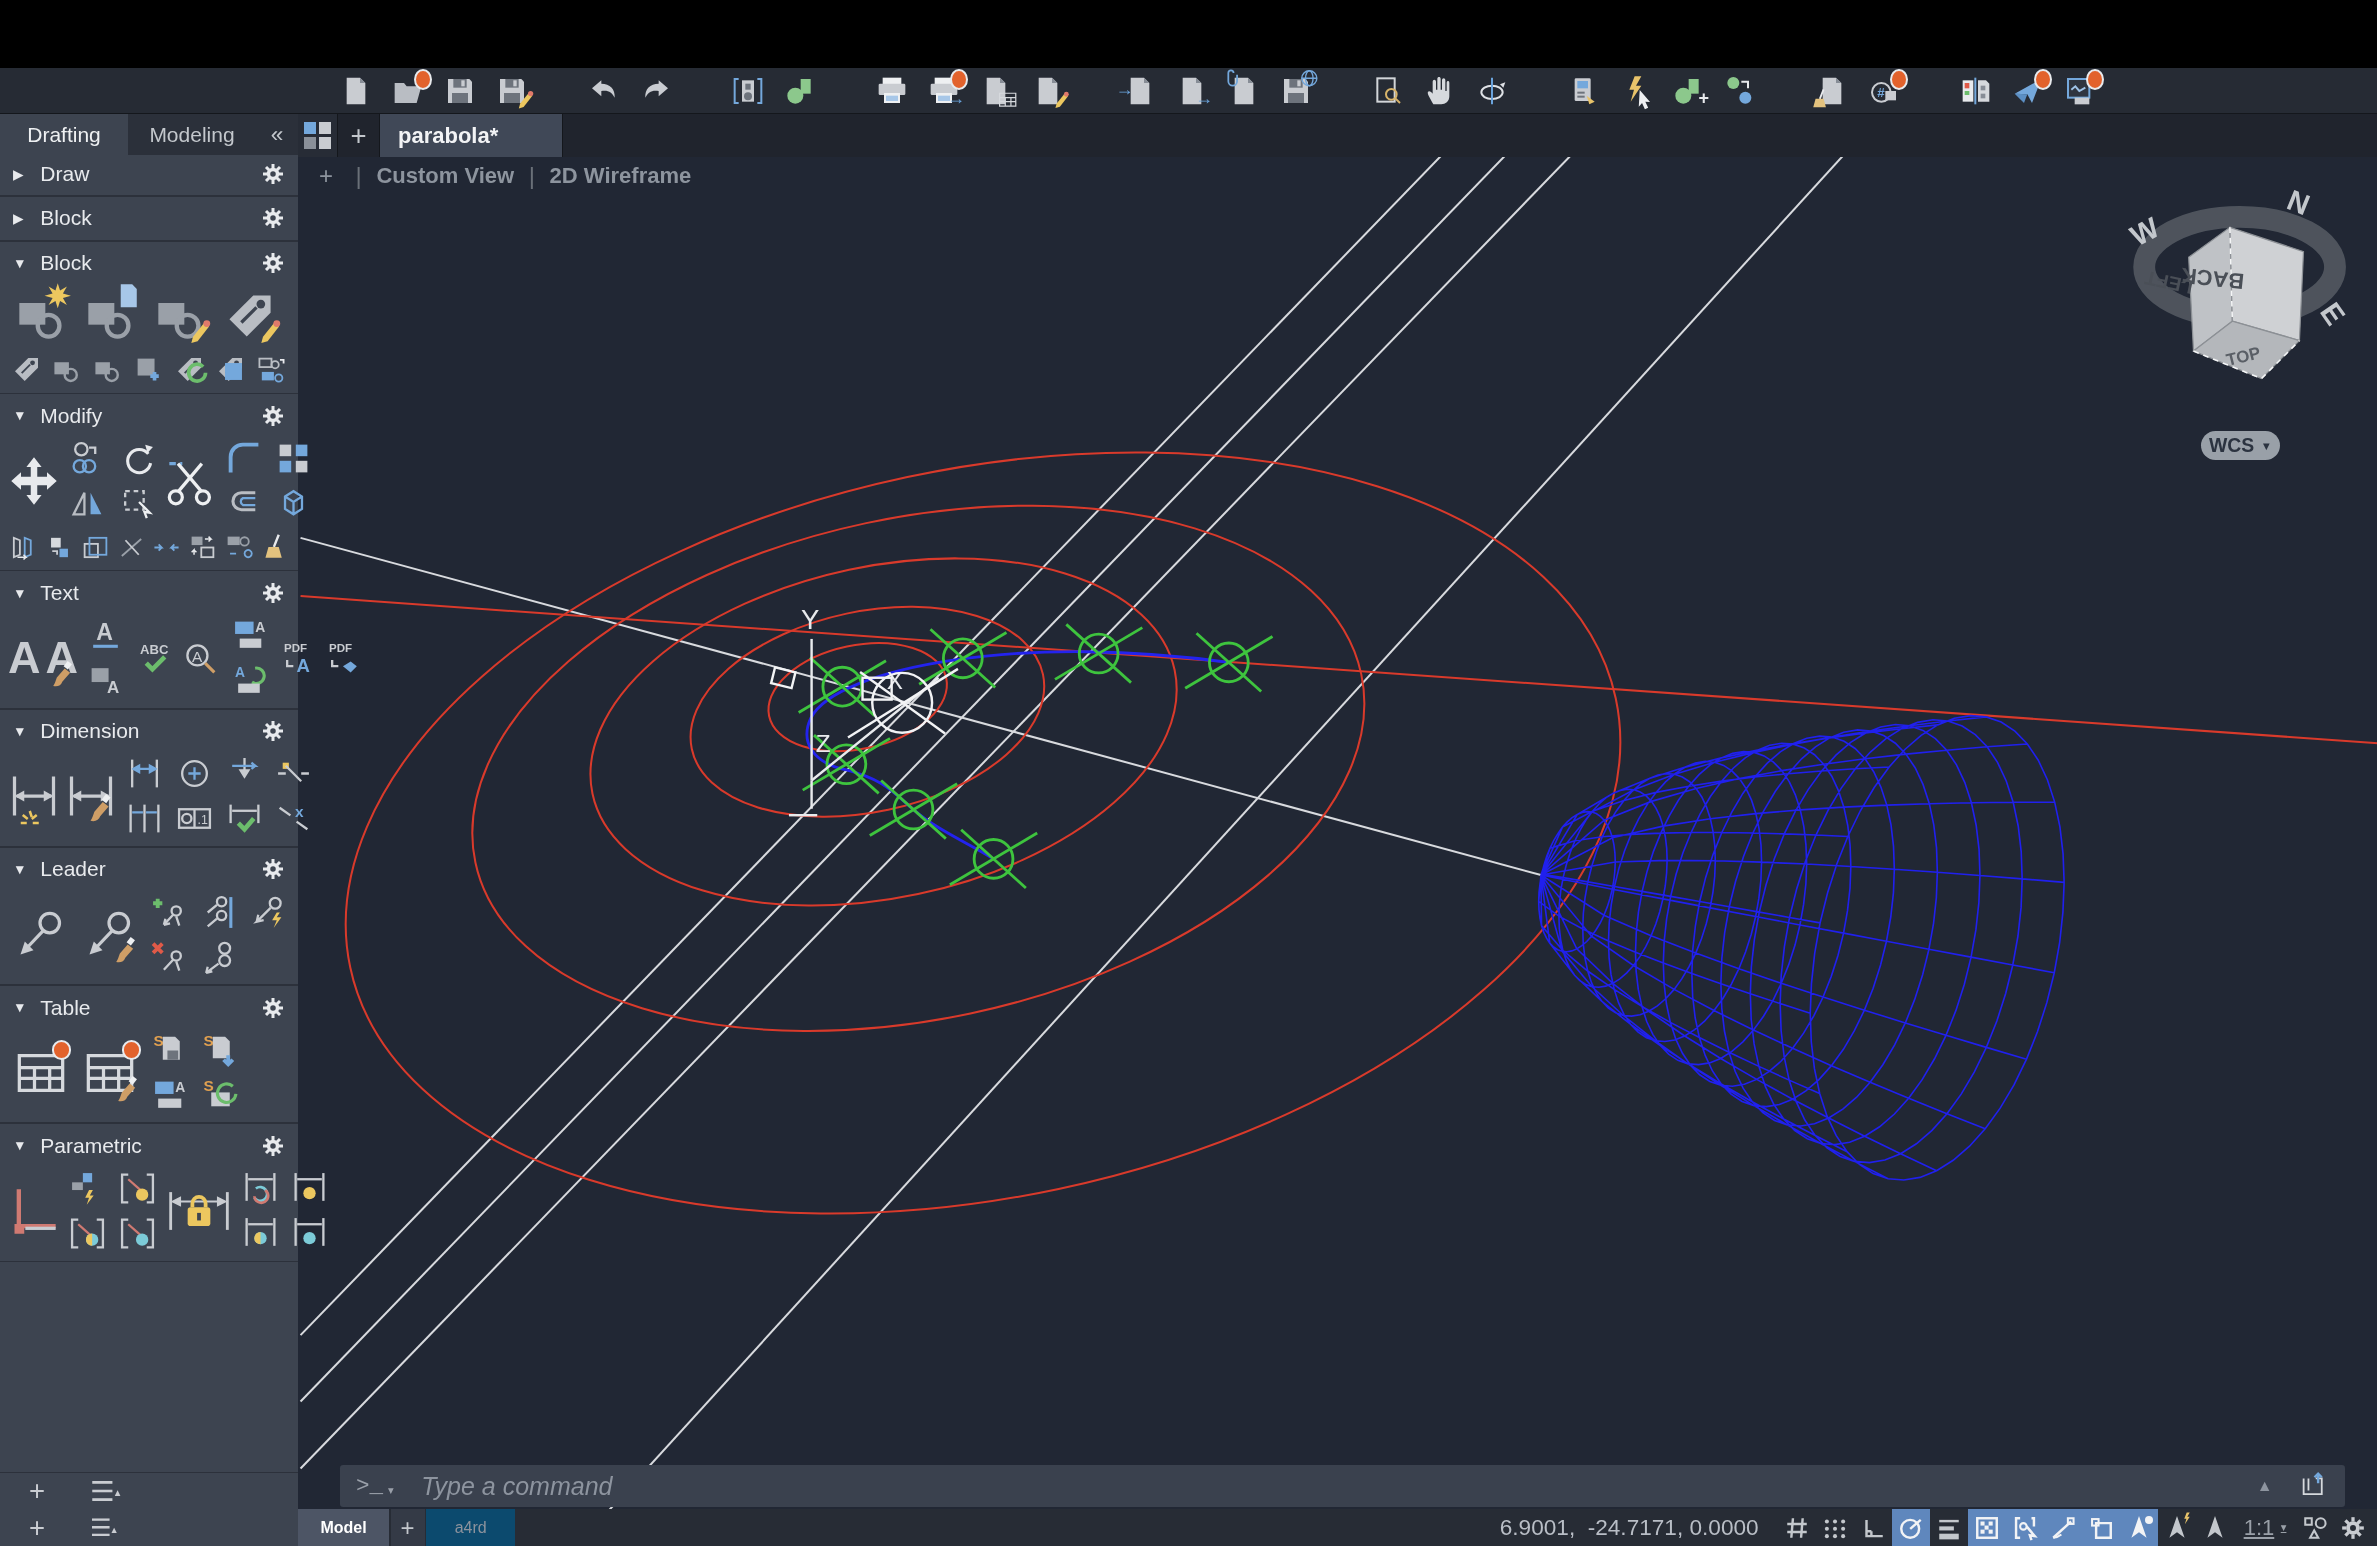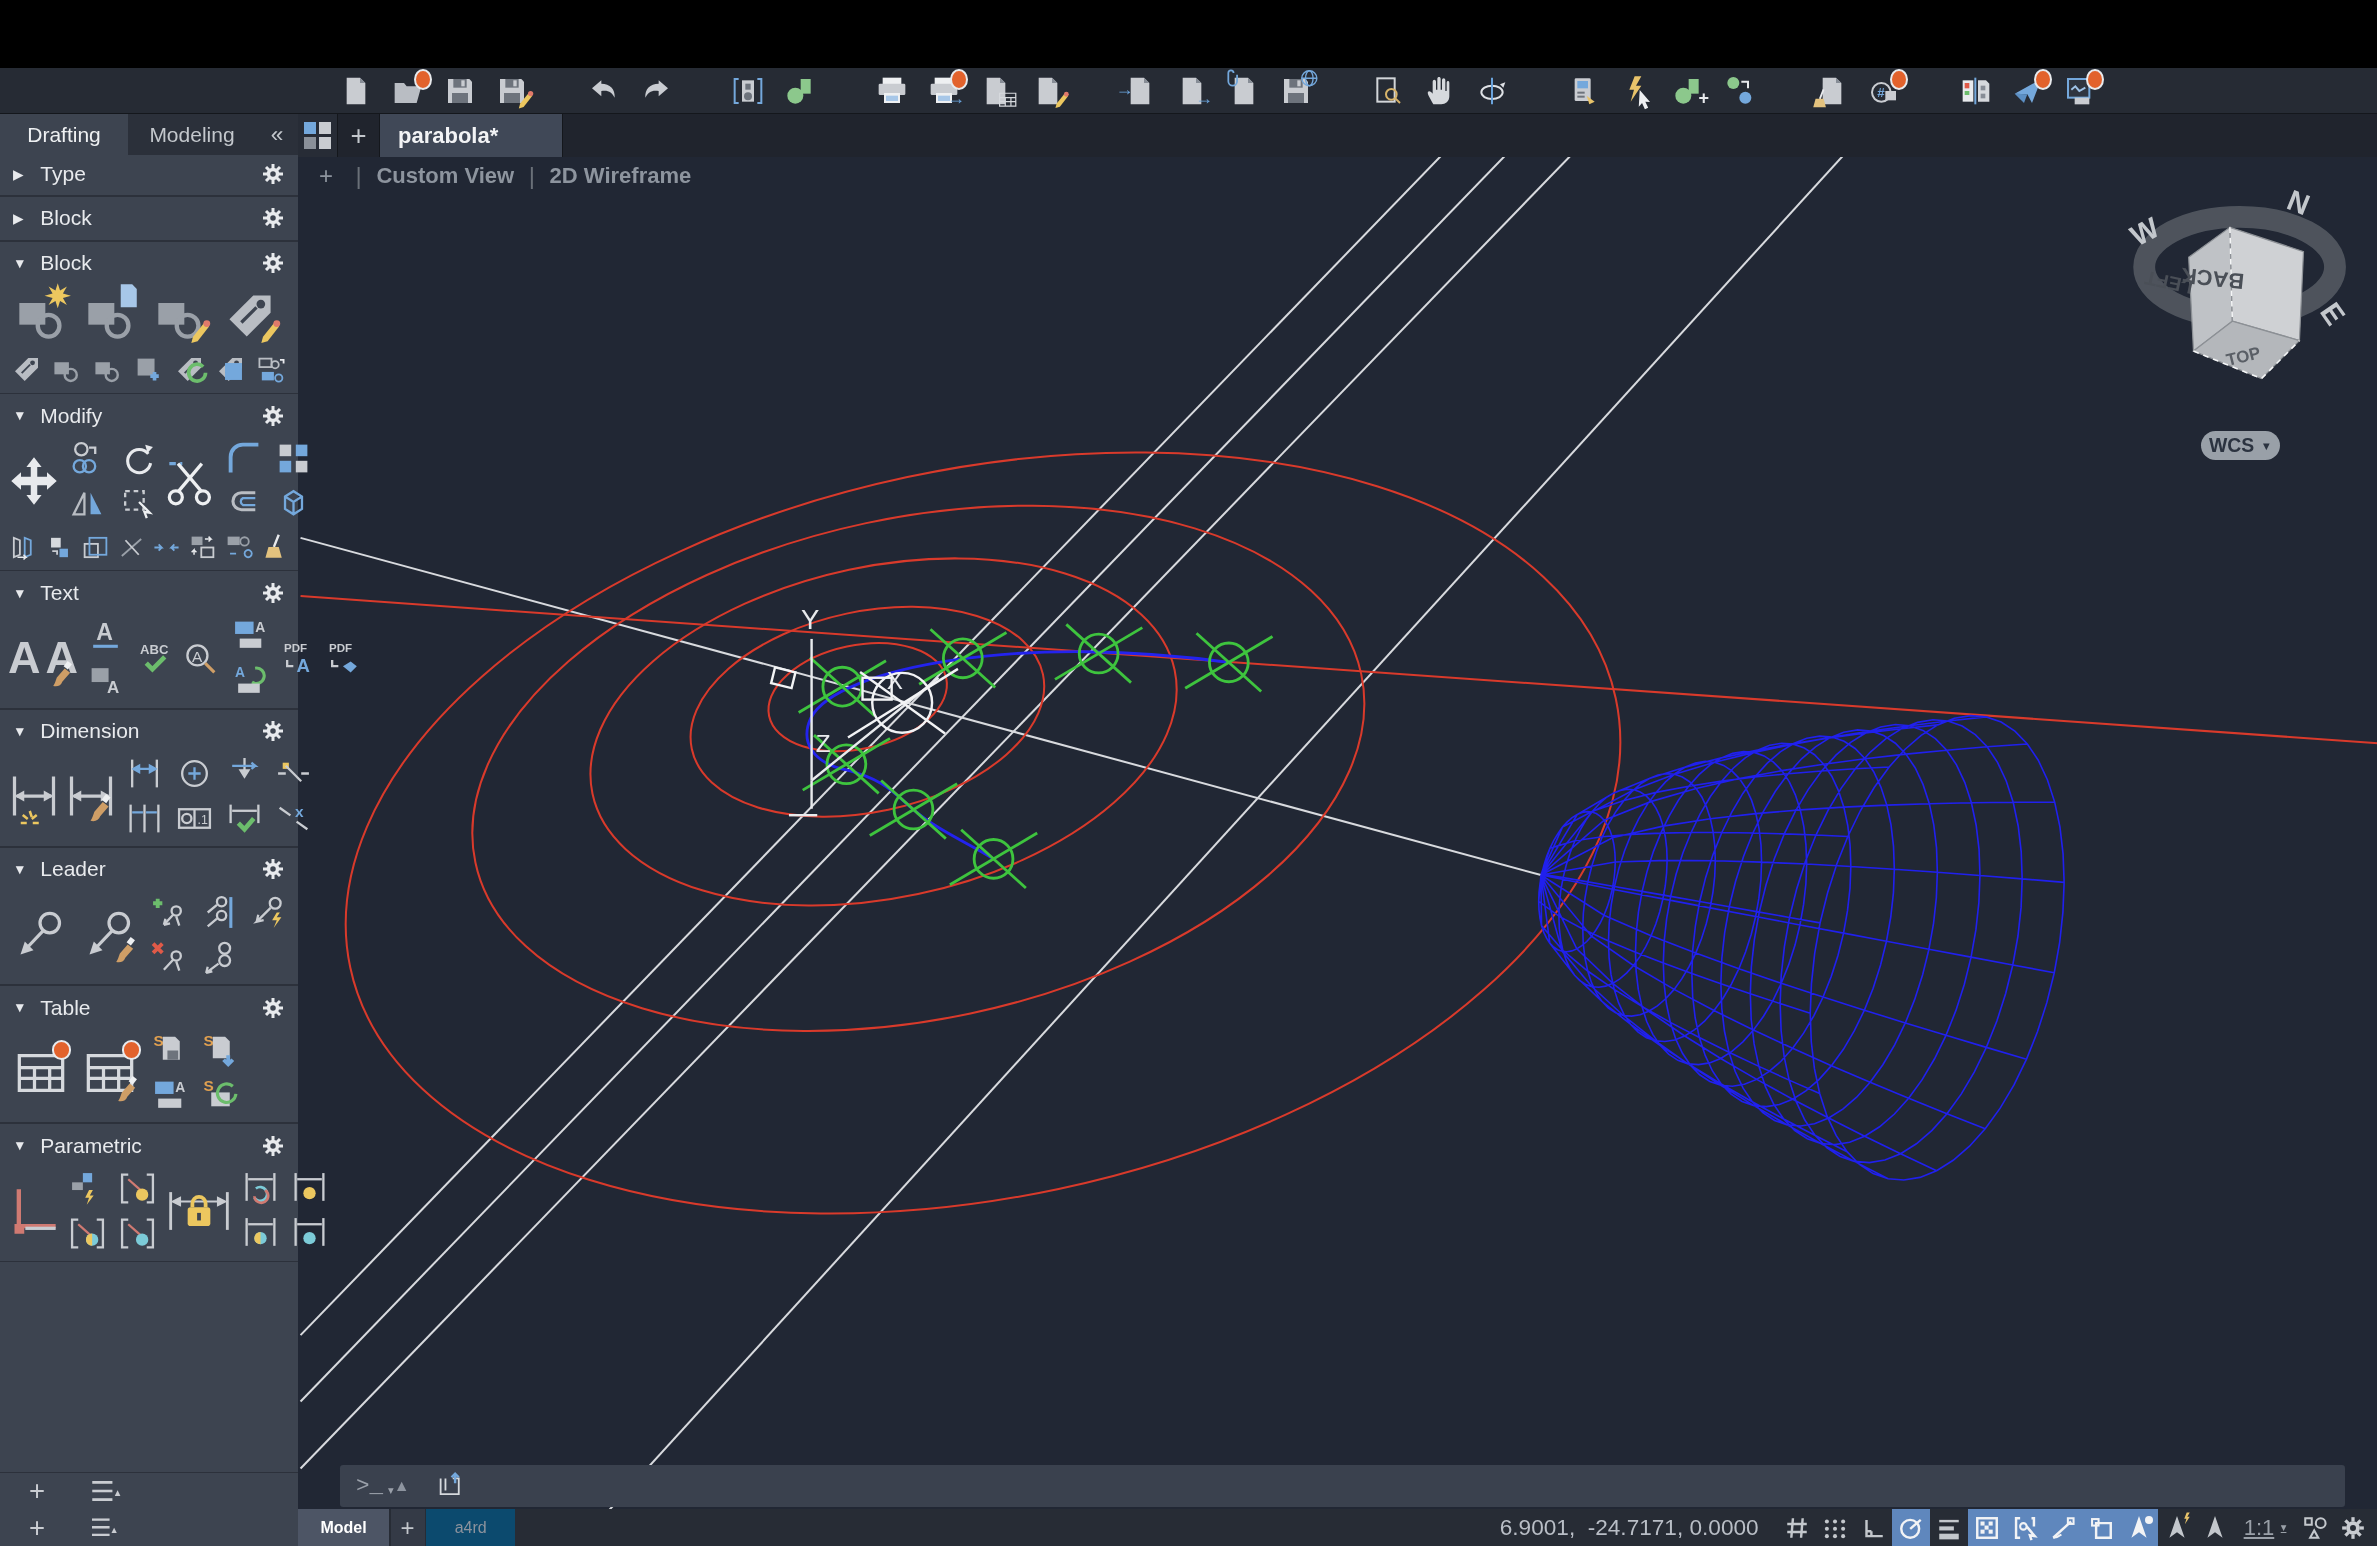--- a/index.html
+++ b/index.html
@@ -544,21 +544,21 @@
 
 <div id="sidebar">
   <div id="side-tabs">
     <div class="side-tab active">Drafting</div>
     <div class="side-tab">Modeling</div>
     <div id="side-collapse">«</div>
   </div>
 
   <div class="panel-h">
     <span class="tri">▶</span>
-    <span class="plabel">Type</span>
+    <span class="plabel">Draw</span>
     <svg class="gear" style="color:#e8eaed" viewBox="0 0 30 30" width="24" height="24">
         <use href="#i-gear"></use>
       </svg>
   </div>
   <div class="pdivider"></div>
   <div class="panel-h">
     <span class="tri">▶</span>
     <span class="plabel">Block</span>
     <svg class="gear" style="color:#e8eaed" viewBox="0 0 30 30" width="24" height="24">
         <use href="#i-gear"></use>
@@ -1279,20 +1279,21 @@
 </div>
 
 <div id="wcs">
   <span>WCS</span>
   <span class="tri">▼</span>
 </div>
 
 <div id="cmdbar">
   <span id="cmd-prompt">&gt;_</span>
   <span id="cmd-dd">▾</span>
+  <input id="cmd-input" placeholder="Type a command" style="">
   <span id="cmd-expand">▲</span>
   <span id="cmd-float">
     <svg viewBox="0 0 48 48">
         <path d="M6 14 v26 h30 v-26 h-10 M14 14 v20" stroke="#d6d9dd" stroke-width="3" fill="none"></path>
         <path d="M30 22 V6 M24 12 l6 -6 6 6" stroke="#74a8dc" stroke-width="4" fill="none"></path>
       </svg>
   </span>
 </div>
 
 <div id="statusbar">

